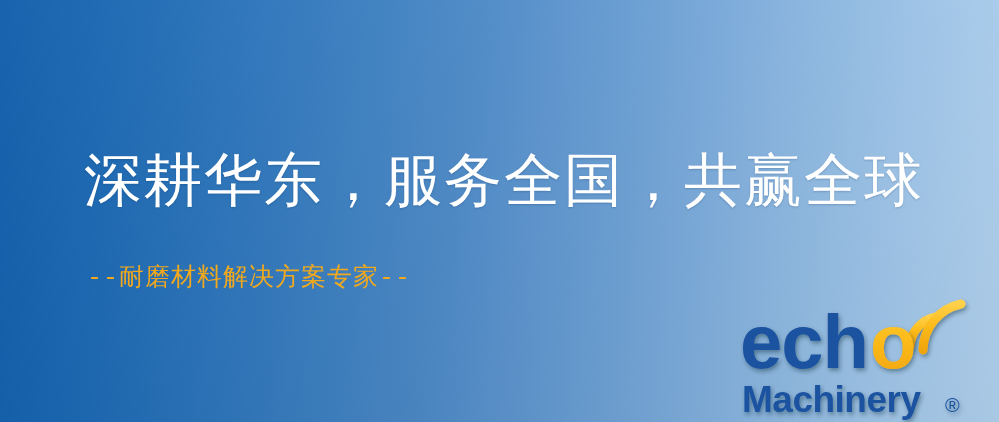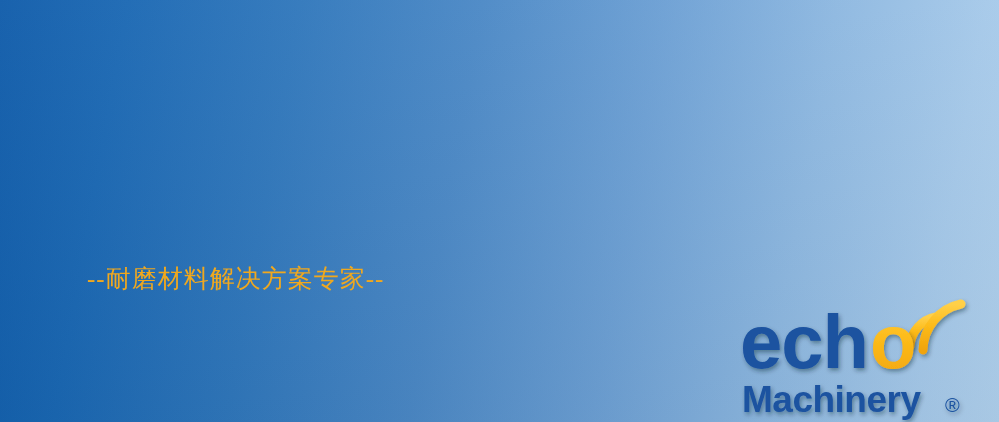--- a/index.html
+++ b/index.html
@@ -42,21 +42,21 @@
     letter-spacing: 2px;
     white-space: nowrap;
     text-shadow: 0 1px 2px rgba(10,40,80,0.22);
     z-index: 3;
   }
 
   .subtitle {
     position: absolute;
     left: 87px;
     top: 266px;
-    font-family: Liberation Serif, serif;
+    font-family: Liberation Mono, monospace;
     font-size: 25px;
     line-height: 1;
     color: #f0a81e;
     letter-spacing: 1px;
     white-space: nowrap;
     z-index: 3;
   }
 
   
   .logo {
@@ -67,20 +67,21 @@
     height: 124px;
     z-index: 4;
   }
   .logo svg { display: block; width: 100%; height: 100%; }
 </style>
 </head>
 <body>
 
 <div id="banner">
 
+  <div class="headline">深耕华东，服务全国，共赢全球</div>
 
   <div class="subtitle">--耐磨材料解决方案专家--</div>
 
   <div class="logo">
     <svg viewBox="0 0 248 124" xmlns="http://www.w3.org/2000/svg" aria-hidden="true">
       <defs>
         <filter id="softshadow" x="-30%" y="-30%" width="170%" height="170%">
           <feDropShadow dx="1.5" dy="2.5" stdDeviation="2.2" flood-color="#123" flood-opacity="0.42"></feDropShadow>
         </filter>
         <linearGradient id="goldgrad" x1="0" y1="0" x2="0" y2="1">

